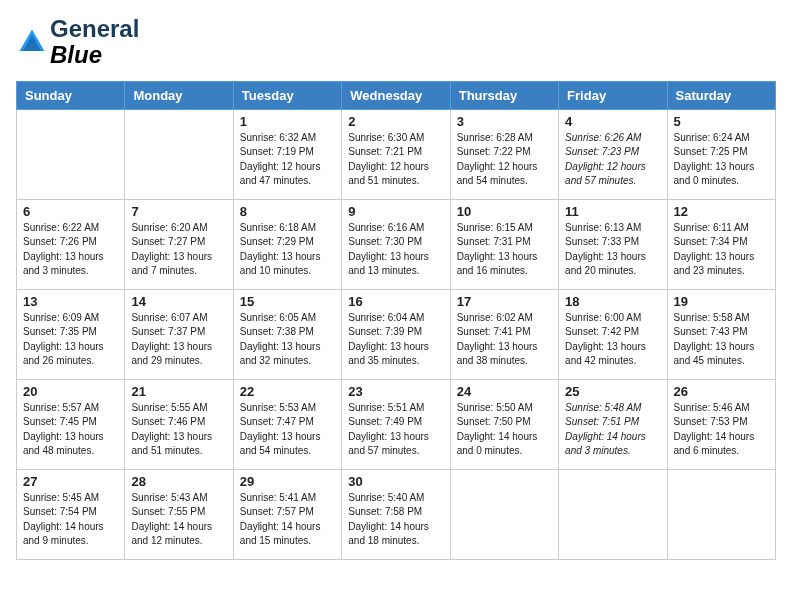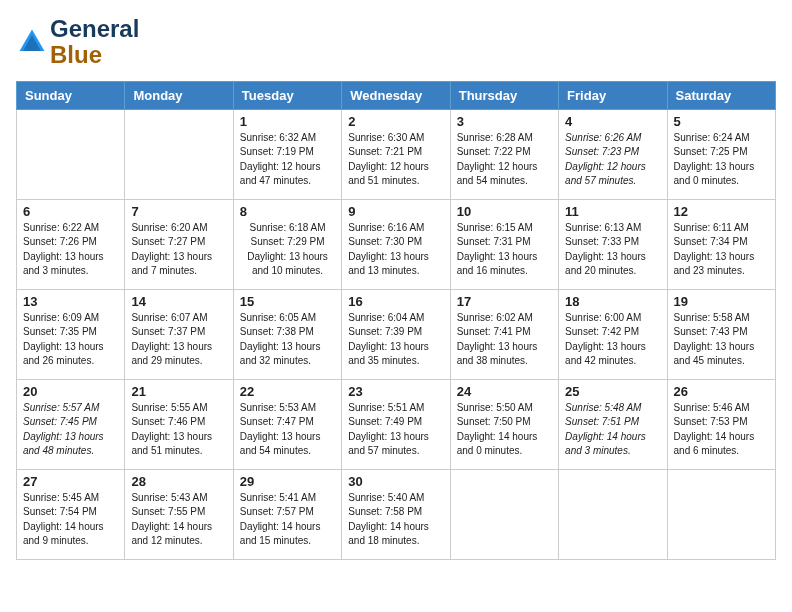--- a/index.html
+++ b/index.html
@@ -20,21 +20,22 @@
       display: flex;
       align-items: center;
     }
     .logo-text {
       font-size: 24px;
       font-weight: bold;
       color: #1a3a5c;
       line-height: 1.1;
     }
     .logo-text .blue {
-      color: #a16207;
+      color: #000000;
+      font-style: italic;
     }
     .logo-icon {
       width: 32px;
       height: 32px;
       margin-right: 2px;
     }
     .title-block {
       text-align: right;
     }
     .month-title {
@@ -172,21 +173,21 @@
         </td>
         <td>
           <div class="day-num">7</div>
           <div class="day-info" style="white-space: pre-line;">Sunrise: 6:20 AM
 Sunset: 7:27 PM
 Daylight: 13 hours
 and 7 minutes.</div>
         </td>
         <td>
           <div class="day-num">8</div>
-          <div class="day-info" style="white-space: pre-line; text-align: center;">Sunrise: 6:18 AM
+          <div class="day-info" style="white-space: pre-line;">Sunrise: 6:18 AM
 Sunset: 7:29 PM
 Daylight: 13 hours
 and 10 minutes.</div>
         </td>
         <td>
           <div class="day-num">9</div>
           <div class="day-info" style="white-space: pre-line;">Sunrise: 6:16 AM
 Sunset: 7:30 PM
 Daylight: 13 hours
 and 13 minutes.</div>
@@ -260,21 +261,21 @@
           <div class="day-num">19</div>
           <div class="day-info" style="white-space: pre-line;">Sunrise: 5:58 AM
 Sunset: 7:43 PM
 Daylight: 13 hours
 and 45 minutes.</div>
         </td>
       </tr>
       <tr class="week-row">
         <td>
           <div class="day-num">20</div>
-          <div class="day-info" style="white-space: pre-line; font-style: italic;">Sunrise: 5:57 AM
+          <div class="day-info" style="white-space: pre-line;">Sunrise: 5:57 AM
 Sunset: 7:45 PM
 Daylight: 13 hours
 and 48 minutes.</div>
         </td>
         <td>
           <div class="day-num">21</div>
           <div class="day-info" style="white-space: pre-line;">Sunrise: 5:55 AM
 Sunset: 7:46 PM
 Daylight: 13 hours
 and 51 minutes.</div>

